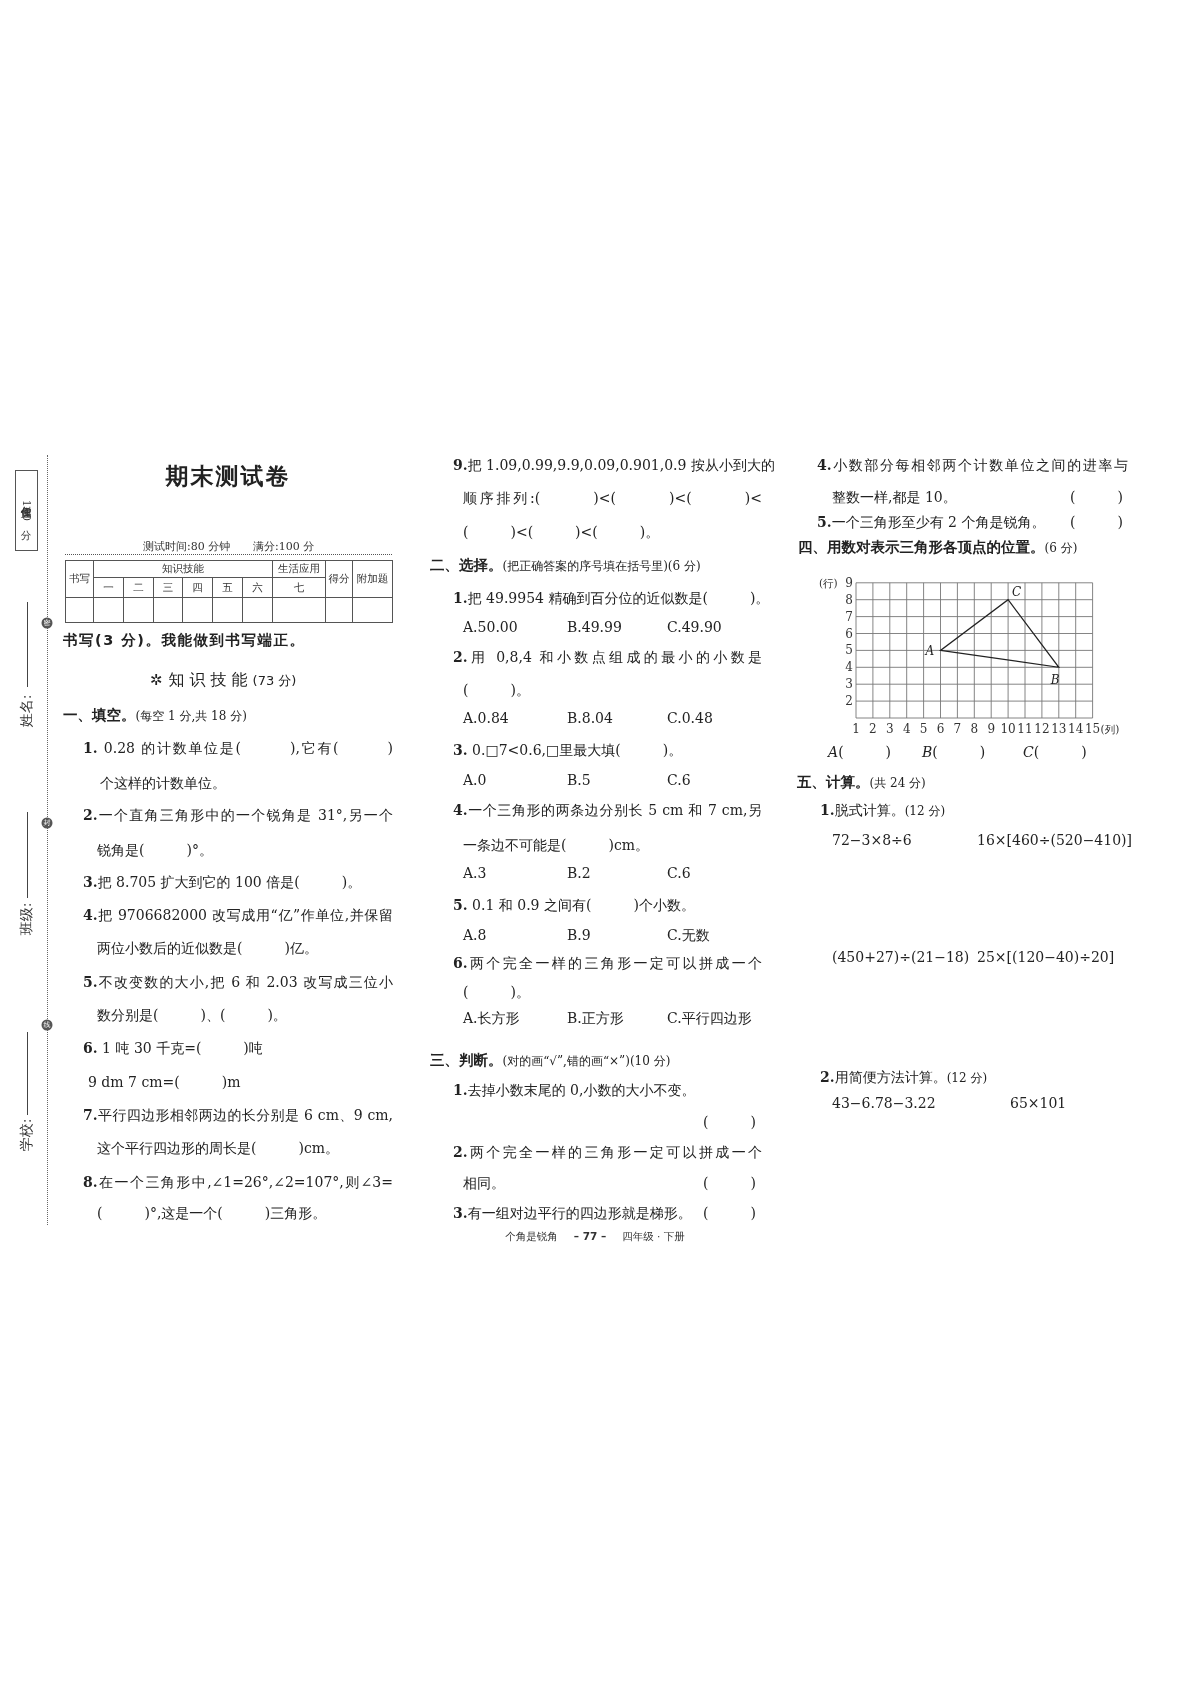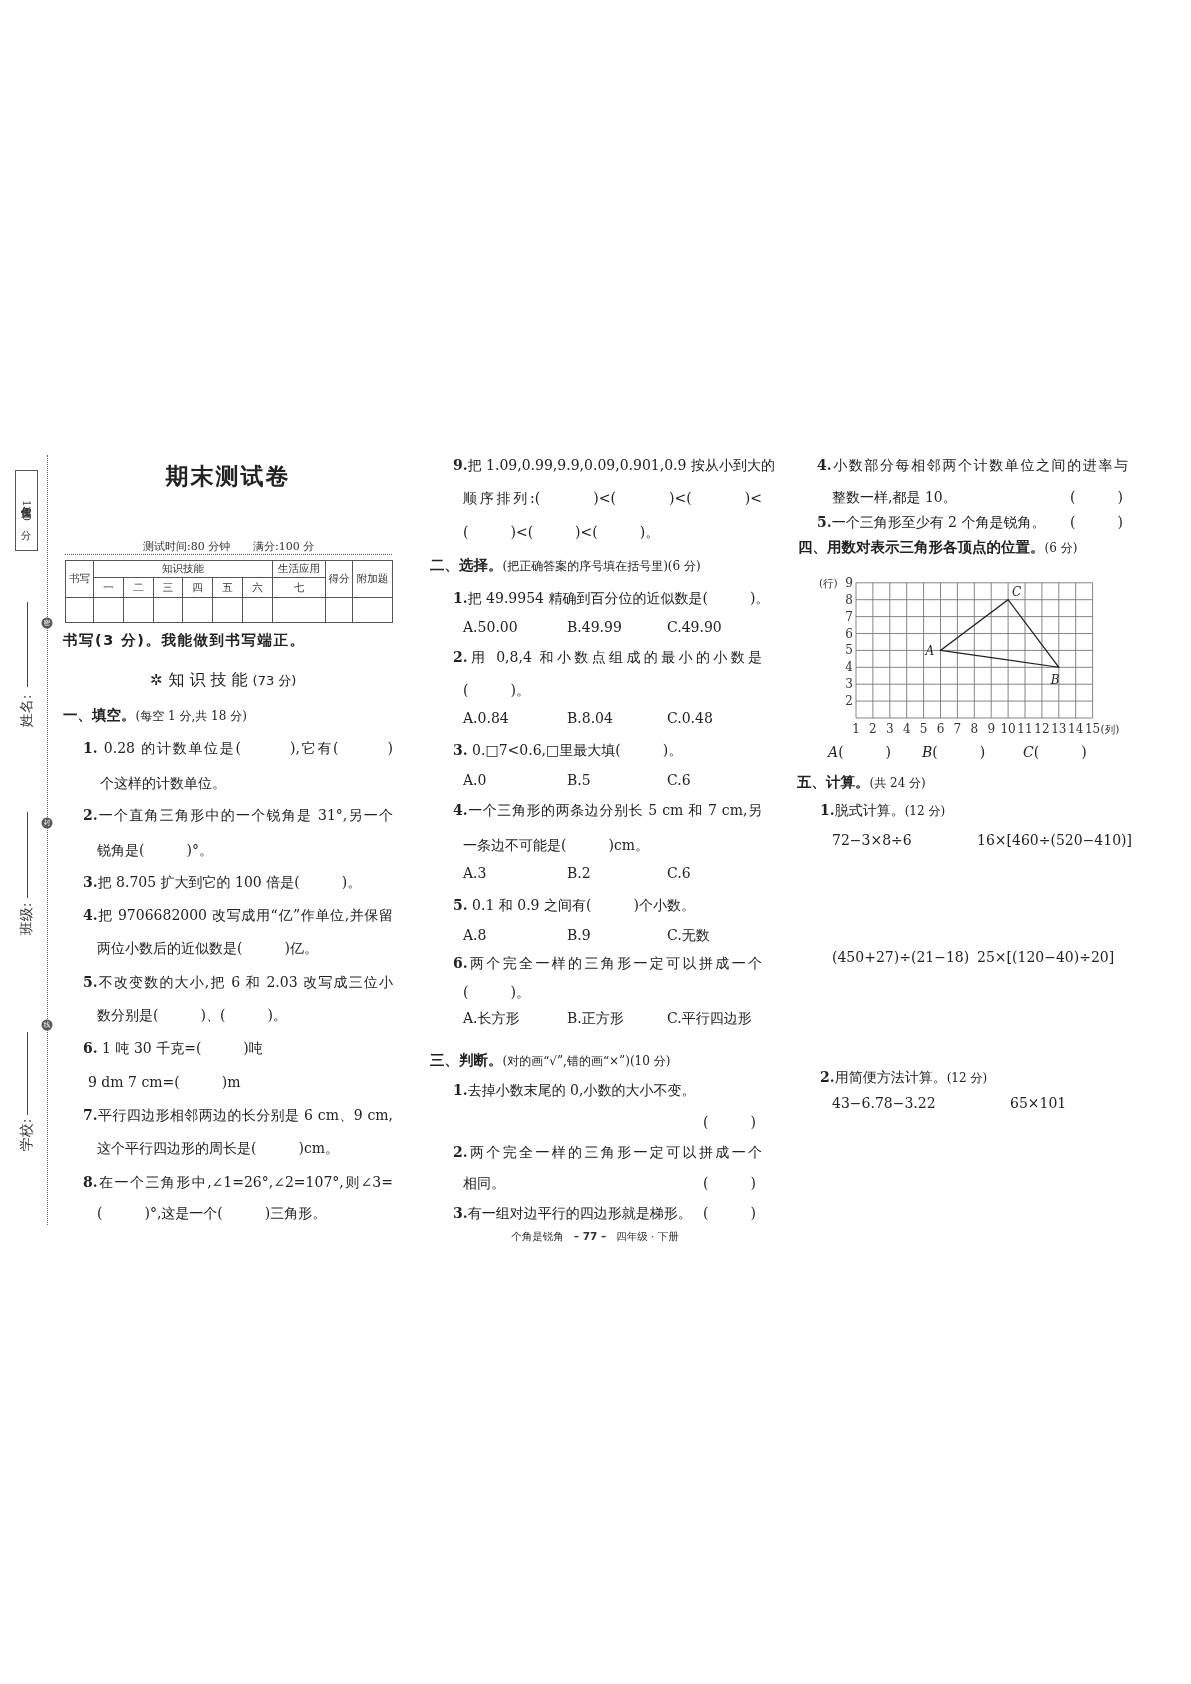--- a/index.html
+++ b/index.html
@@ -34,21 +34,21 @@
   table.score tr.r2 td{height:19px;}
   table.score tr.r3 td{height:24px;}
 
   .hw-note{position:absolute;left:63px;top:631px;font-family:"DejaVu Sans","Liberation Sans",sans-serif;font-weight:bold;font-size:14.5px;letter-spacing:1.5px;white-space:nowrap;}
   .part-title{position:absolute;left:150px;top:670px;white-space:nowrap;font-family:"DejaVu Sans","Liberation Sans",sans-serif;}
   .part-title .ico{font-size:15px;font-weight:bold;margin-right:6px;}
   .part-title .pt{font-size:16px;letter-spacing:5px;}
   .part-title .pp{font-size:13px;}
 
   .footer{position:absolute;left:490px;top:1230px;width:210px;text-align:center;font-family:"DejaVu Sans","Liberation Sans",sans-serif;font-size:10.5px;color:#333;white-space:nowrap;}
-  .footer .pg{font-weight:bold;margin:0 10px;}
+  .footer .pg{font-weight:bold;margin:0 16px;}
   .ital{font-style:italic;}
   svg text{font-family:"DejaVu Serif","Liberation Serif",serif;}
 </style>
 </head>
 <body>
 
 <div class="page">
 
   <div class="brand-box">
       <span>创优作业100分</span>

